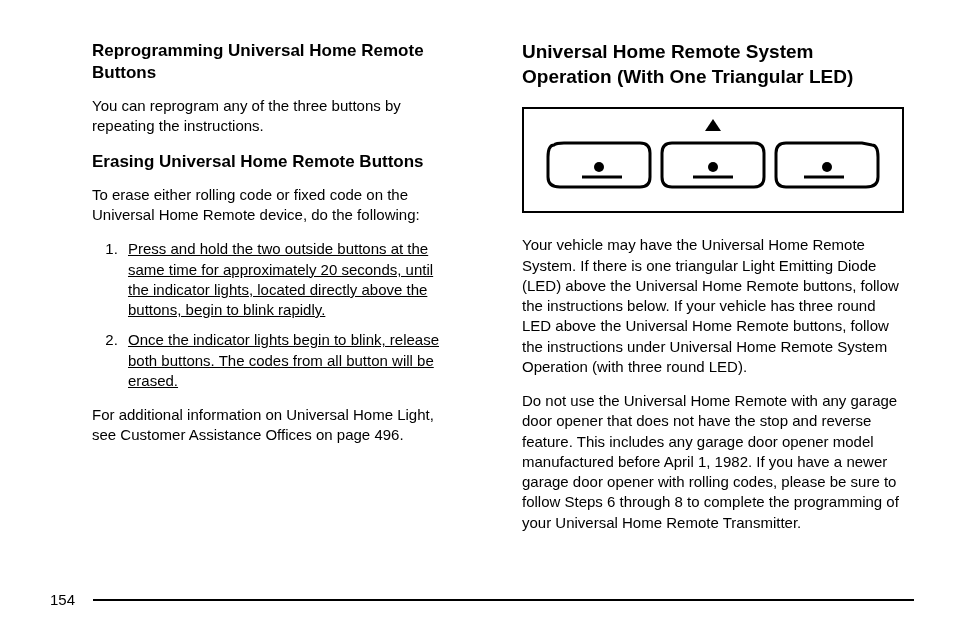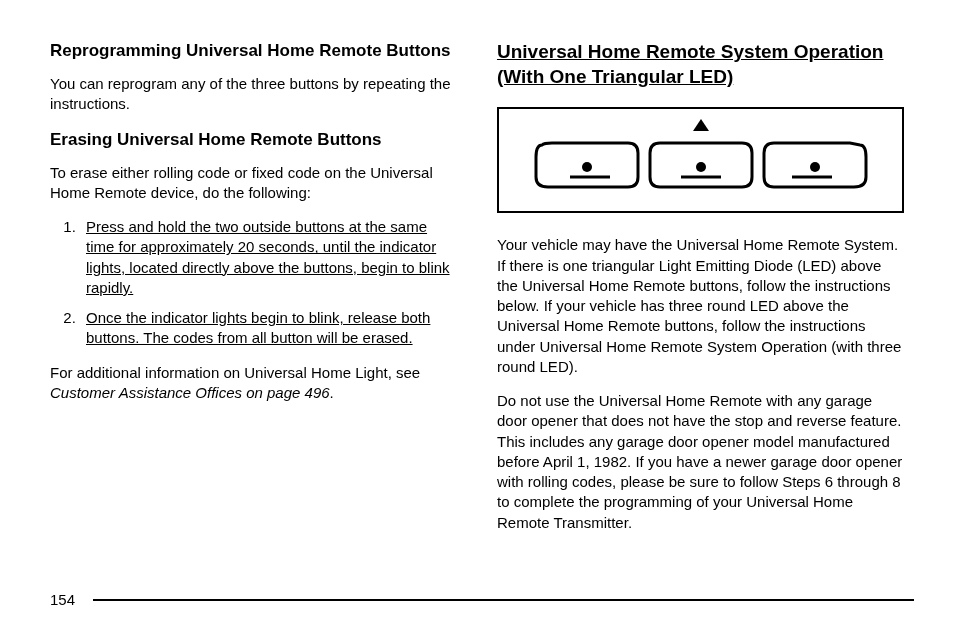--- a/index.html
+++ b/index.html
@@ -15,52 +15,51 @@
       padding: 40px 50px 30px 50px;
       position: relative;
     }
     .page-container {
       display: flex;
       gap: 40px;
       height: 540px;
     }
     .column {
       flex: 1;
+      margin-left: 42px;
     }
     .heading-bold {
       font-weight: bold;
       font-size: 17px;
       line-height: 1.3;
       margin-bottom: 12px;
     }
     .heading-large {
       font-weight: bold;
       font-size: 19px;
       line-height: 1.3;
       margin-bottom: 18px;
-      text-decoration: underline;
     }
     .body-text {
       font-size: 15px;
       line-height: 1.35;
       margin-bottom: 14px;
     }
     .list {
       padding-left: 30px;
       margin-bottom: 14px;
       text-decoration: underline;
     }
     .list-item {
       font-size: 15px;
       line-height: 1.35;
       margin-bottom: 10px;
       padding-left: 6px;
     }
     .italic {
-      font-style: italic;
     }
     .diagram-box {
       border: 2px solid #000;
       padding: 10px 20px 18px 20px;
       margin-bottom: 22px;
       text-align: center;
     }
     .triangle {
       width: 0;
       height: 0;

